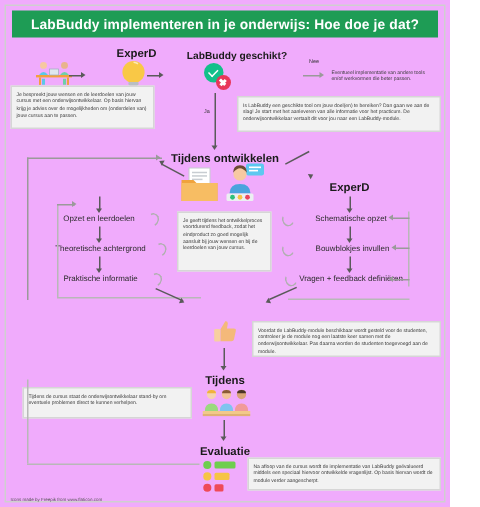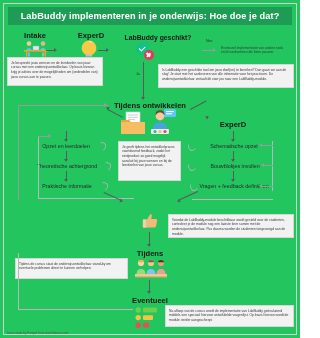--- a/index.html
+++ b/index.html
@@ -1,17 +1,17 @@
 <!DOCTYPE html>
 <html><head>
 <meta charset="utf-8">
 <style>
   html,body{margin:0;padding:0;background:#ffffff;}
   body{width:300px;height:338px;font-family:"Liberation Sans",sans-serif;color:#222;overflow:hidden;}
-  #page{position:relative;width:300px;height:338px;background:#22c55e;box-sizing:border-box;padding:3px;}
+  #page{position:relative;width:300px;height:338px;background:#f0abfc;box-sizing:border-box;padding:3px;}
   .frame{position:absolute;left:3px;top:3px;width:294px;height:332px;border:1px solid #cfcfcf;box-sizing:border-box;}
 
   .title-bar{position:absolute;left:8px;top:7px;width:284px;height:18px;background:#1e9c55;
     display:flex;align-items:center;justify-content:center;}
   .title-bar .t{color:#fff;font-size:9.2px;font-weight:bold;letter-spacing:.1px;white-space:nowrap;}
 
   .stage{position:absolute;font-size:7.6px;font-weight:bold;color:#1a1a1a;white-space:nowrap;text-align:center;}
   .step{position:absolute;font-size:5.3px;color:#2a2a2a;white-space:nowrap;text-align:center;}
   .lbl{position:absolute;font-size:3.6px;color:#333;white-space:nowrap;}
 
@@ -47,21 +47,20 @@
 </head>
 <body>
 
 <div id="page">
   <div class="frame"></div>
 
   <div class="title-bar">
     <span class="t">LabBuddy implementeren in je onderwijs: Hoe doe je dat?</span>
   </div>
 
-  <div class="stage" style="left:10px;top:31px;width:50px;">Intake</div>
   <div class="stage" style="left:67px;top:31px;width:48px;">ExperD</div>
   <div class="stage" style="left:118px;top:34px;width:80px;font-size:6.8px;">LabBuddy geschikt?</div>
 
   <div class="ic" style="left:22px;top:41px;">
     <svg width="28" height="17" viewBox="0 0 28 17">
       <rect x="2" y="9" width="24" height="1.6" fill="#f2a03d"></rect>
       <rect x="4" y="10.6" width="1.4" height="5" fill="#f2a03d"></rect>
       <rect x="22.6" y="10.6" width="1.4" height="5" fill="#f2a03d"></rect>
       <circle cx="7" cy="2.6" r="2.3" fill="#f6c8a0"></circle>
       <path d="M4 9 q3-4 6 0z" fill="#5bc8e8"></path>
@@ -225,21 +224,21 @@
       <rect x="0" y="17" width="32" height="1.4" fill="#e0b173"></rect>
     </svg>
   </div>
 
   <div class="vline" style="left:149px;top:280px;height:12px;"></div>
   <div class="arrow-d" style="left:147px;top:291px;"></div>
 
   <div class="box-path" style="left:18px;top:253px;width:0;height:56px;border-right:none;border-top:none;border-bottom:none;"></div>
   <div class="box-path" style="left:18px;top:309px;width:115px;height:0;border-left:none;border-right:none;border-bottom:none;"></div>
 
-  <div class="stage" style="left:118px;top:296px;width:64px;">Eventueel</div>
+  <div class="stage" style="left:118px;top:296px;width:64px;">Evaluatie</div>
 
   <div class="ic" style="left:135px;top:307px;">
     <svg width="26" height="22" viewBox="0 0 26 22">
       <circle cx="3.2" cy="3" r="2.7" fill="#6fce4e"></circle>
       <rect x="8" y="0.6" width="14" height="4.8" rx="1" fill="#6fce4e"></rect>
       <circle cx="3.2" cy="10.6" r="2.7" fill="#f6c445"></circle>
       <rect x="8" y="8.2" width="10" height="4.8" rx="1" fill="#f6c445"></rect>
       <circle cx="3.2" cy="18.2" r="2.7" fill="#ef4a57"></circle>
       <rect x="8" y="15.8" width="6" height="4.8" rx="1" fill="#ef4a57"></rect>
     </svg>

